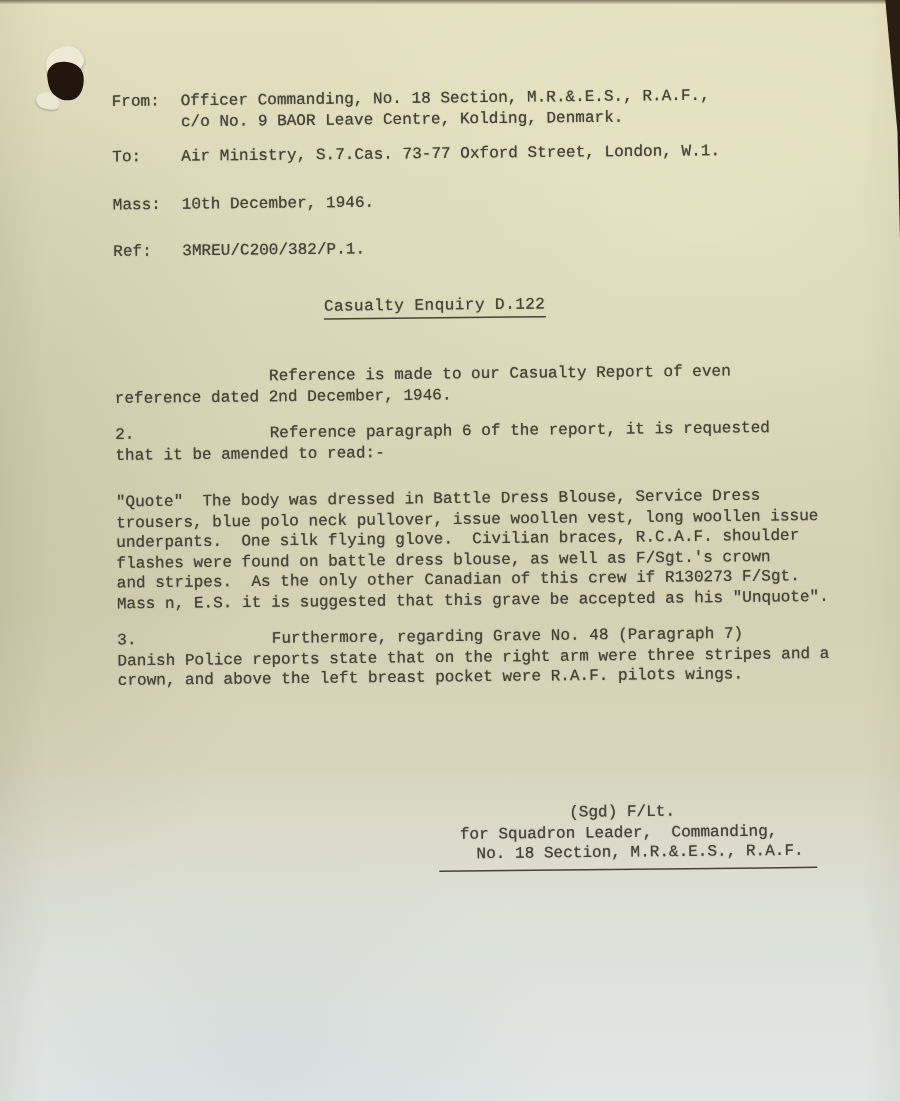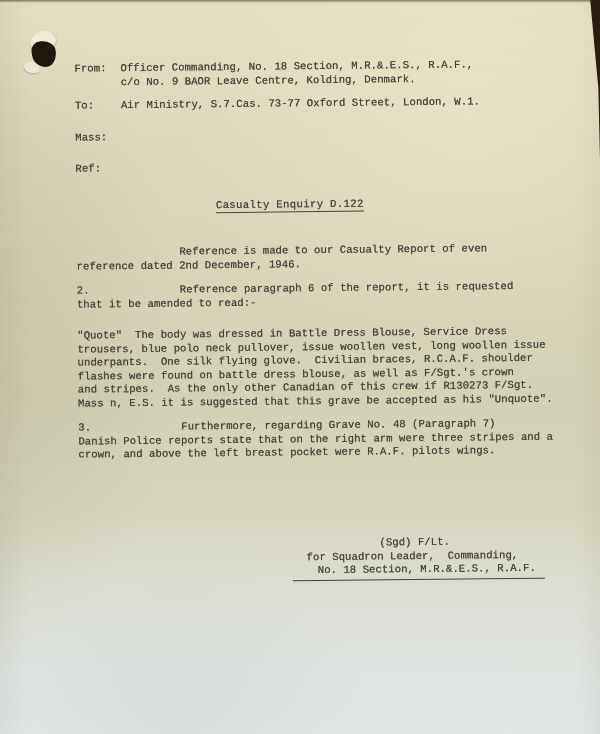--- a/index.html
+++ b/index.html
@@ -111,26 +111,28 @@
     <div class="block" style="top:99px;">
       <div class="hrow">
         <span class="hlabel line">To:</span>
         <div class="line">Air Ministry, S.7.Cas. 73-77 Oxford Street, London, W.1.</div>
       </div>
     </div>
 
     <div class="block" style="top:131px;">
       <div class="hrow">
         <span class="hlabel line">Mass:</span>
+        <div class="line">10th December, 1946.</div>
       </div>
     </div>
 
     <div class="block" style="top:162px;">
       <div class="hrow">
         <span class="hlabel line">Ref:</span>
+        <div class="line">3MREU/C200/382/P.1.</div>
       </div>
     </div>
 
     <div class="block title-block" style="top:200px;">
       <span class="title-text line">Casualty Enquiry D.122</span>
     </div>
 
     <div class="block" style="top:246px;">
       <div class="line tab">Reference is made to our Casualty Report of even</div>
       <div class="line">reference dated 2nd December, 1946.</div>

